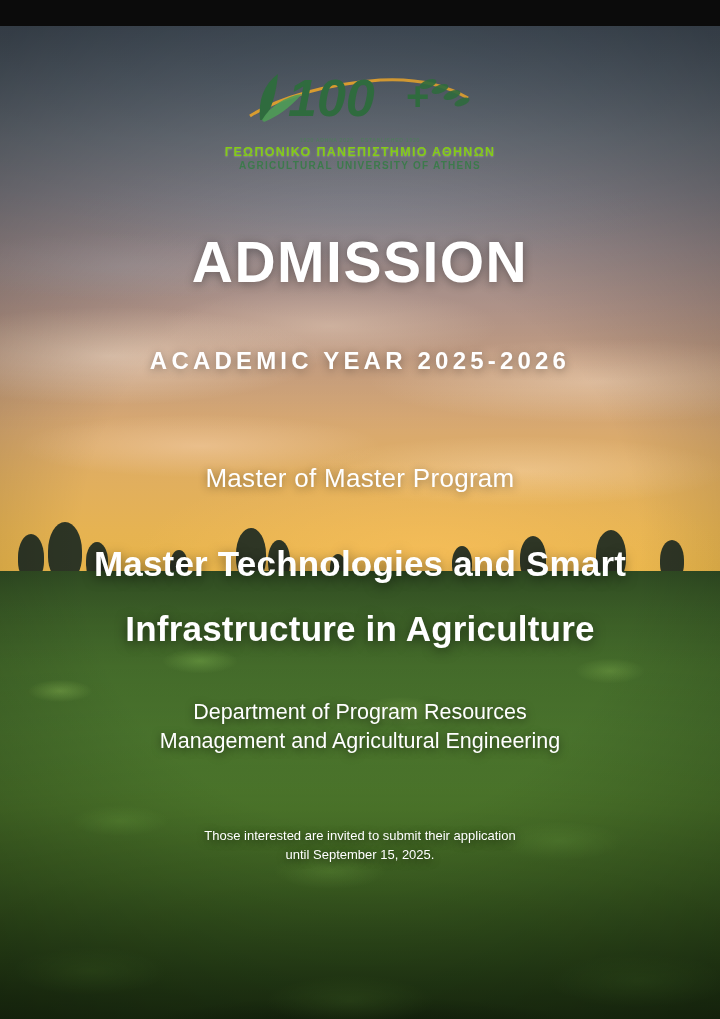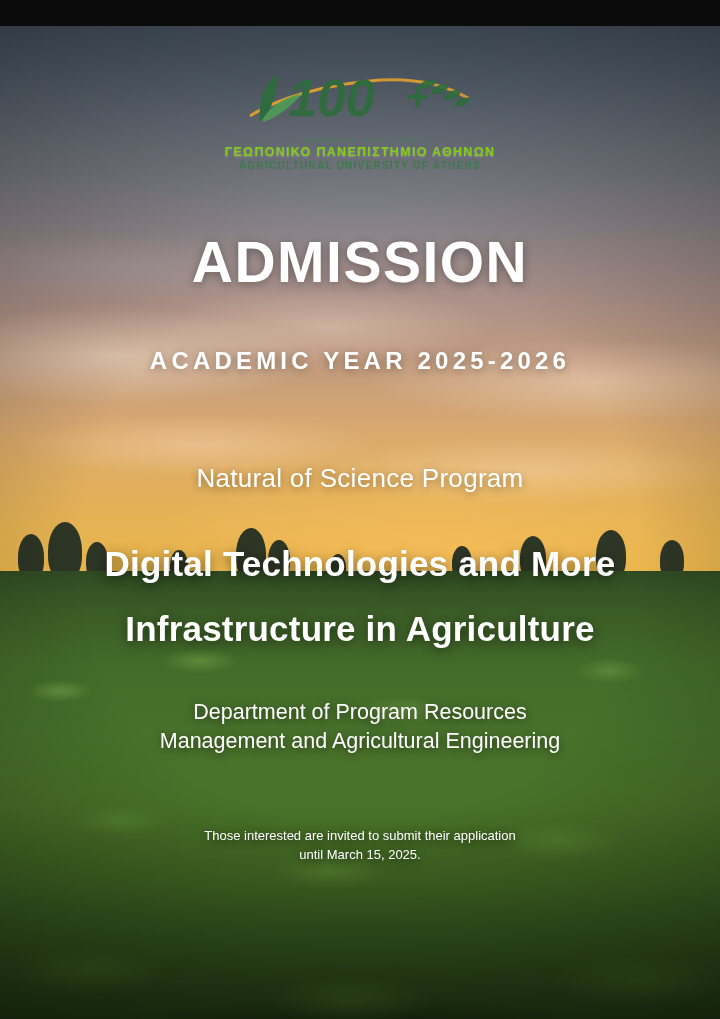--- a/index.html
+++ b/index.html
@@ -210,32 +210,32 @@
       </svg>
       <div class="logo-tiny">1920 ΑΘΗΝΑ 2020 · ESTABLISHED 1920</div>
       <div class="logo-line-gr">ΓΕΩΠΟΝΙΚΟ ΠΑΝΕΠΙΣΤΗΜΙΟ ΑΘΗΝΩΝ</div>
       <div class="logo-line-en">AGRICULTURAL UNIVERSITY OF ATHENS</div>
     </div>
 
     <div class="admission">ADMISSION</div>
 
     <div class="academic-year">ACADEMIC YEAR 2025-2026</div>
 
-    <div class="program-kicker">Natural of Science Program</div>
+    <div class="program-kicker">Master of Master Program</div>
 
     <div class="program-title">
-      <div>Digital Technologies and More</div>
+      <div>Master Technologies and Smart</div>
       <div>Infrastructure in Agriculture</div>
     </div>
 
     <div class="department">
       <div>Department of Program Resources</div>
       <div>Management and Agricultural Engineering</div>
     </div>
 
     <div class="deadline">
       <div>Those interested are invited to submit their application</div>
-      <div>until March 15, 2025.</div>
+      <div>until September 15, 2025.</div>
     </div>
 
 
   </div>
 </div>
 
 </body></html>

